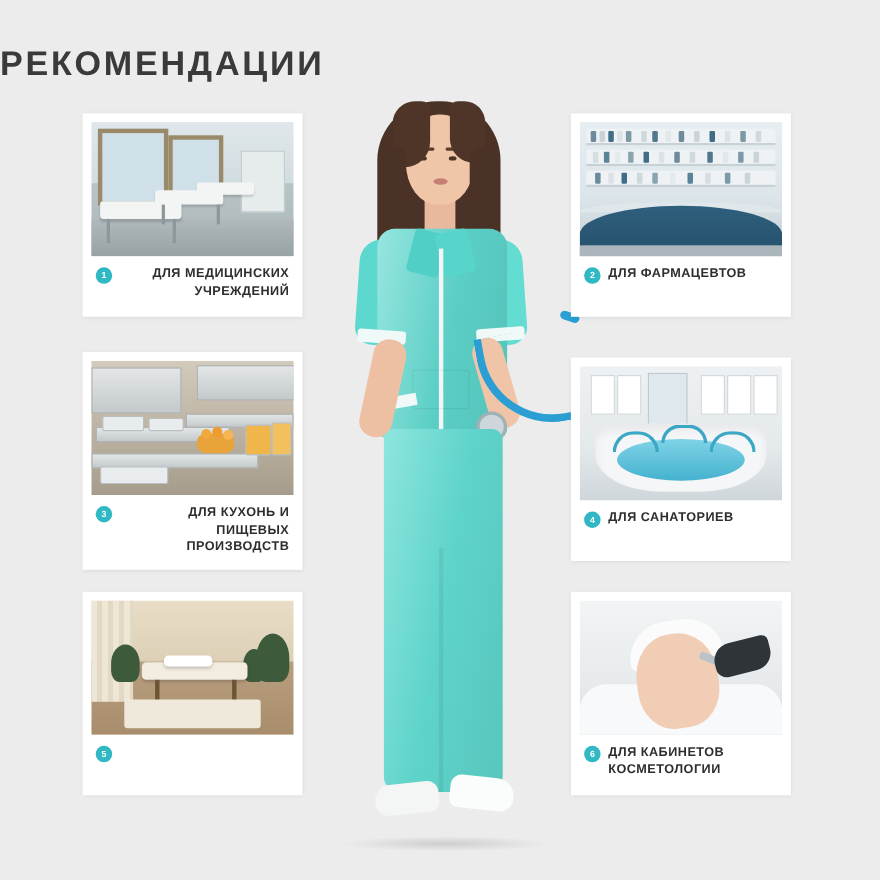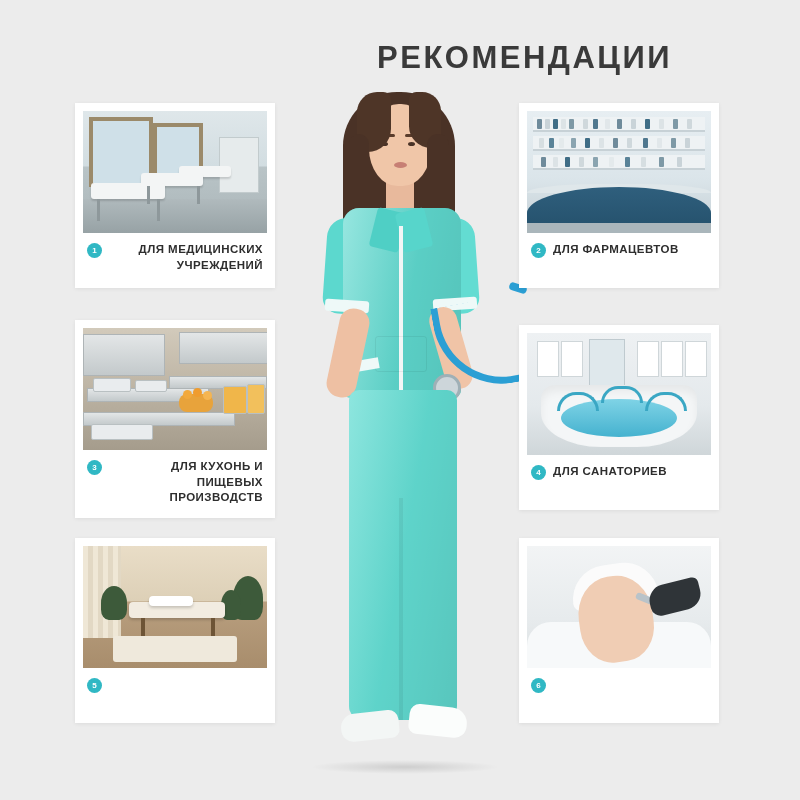--- a/index.html
+++ b/index.html
@@ -14,21 +14,21 @@
     overflow: hidden;
     position: relative;
   }
 
   
   .page-title {
     position: absolute;
     top: 40px;
     left: 0;
     width: 672px;
-    text-align: right;
+    text-align: left;
     font-size: 31px;
     font-weight: bold;
     letter-spacing: 2.5px;
     color: #3a3a3a;
   }
 
   
   .card {
     position: absolute;
     background: #ffffff;
@@ -375,14 +375,15 @@
     <div class="cosm">
       <div class="pillow"></div>
       <div class="cap"></div>
       <div class="face"></div>
       <div class="wand"></div>
       <div class="hand"></div>
     </div>
   </div>
   <div class="caption">
     <div class="badge">6</div>
+    <div class="label">ДЛЯ КАБИНЕТОВ КОСМЕТОЛОГИИ</div>
   </div>
 </div>
 
 </body></html>

